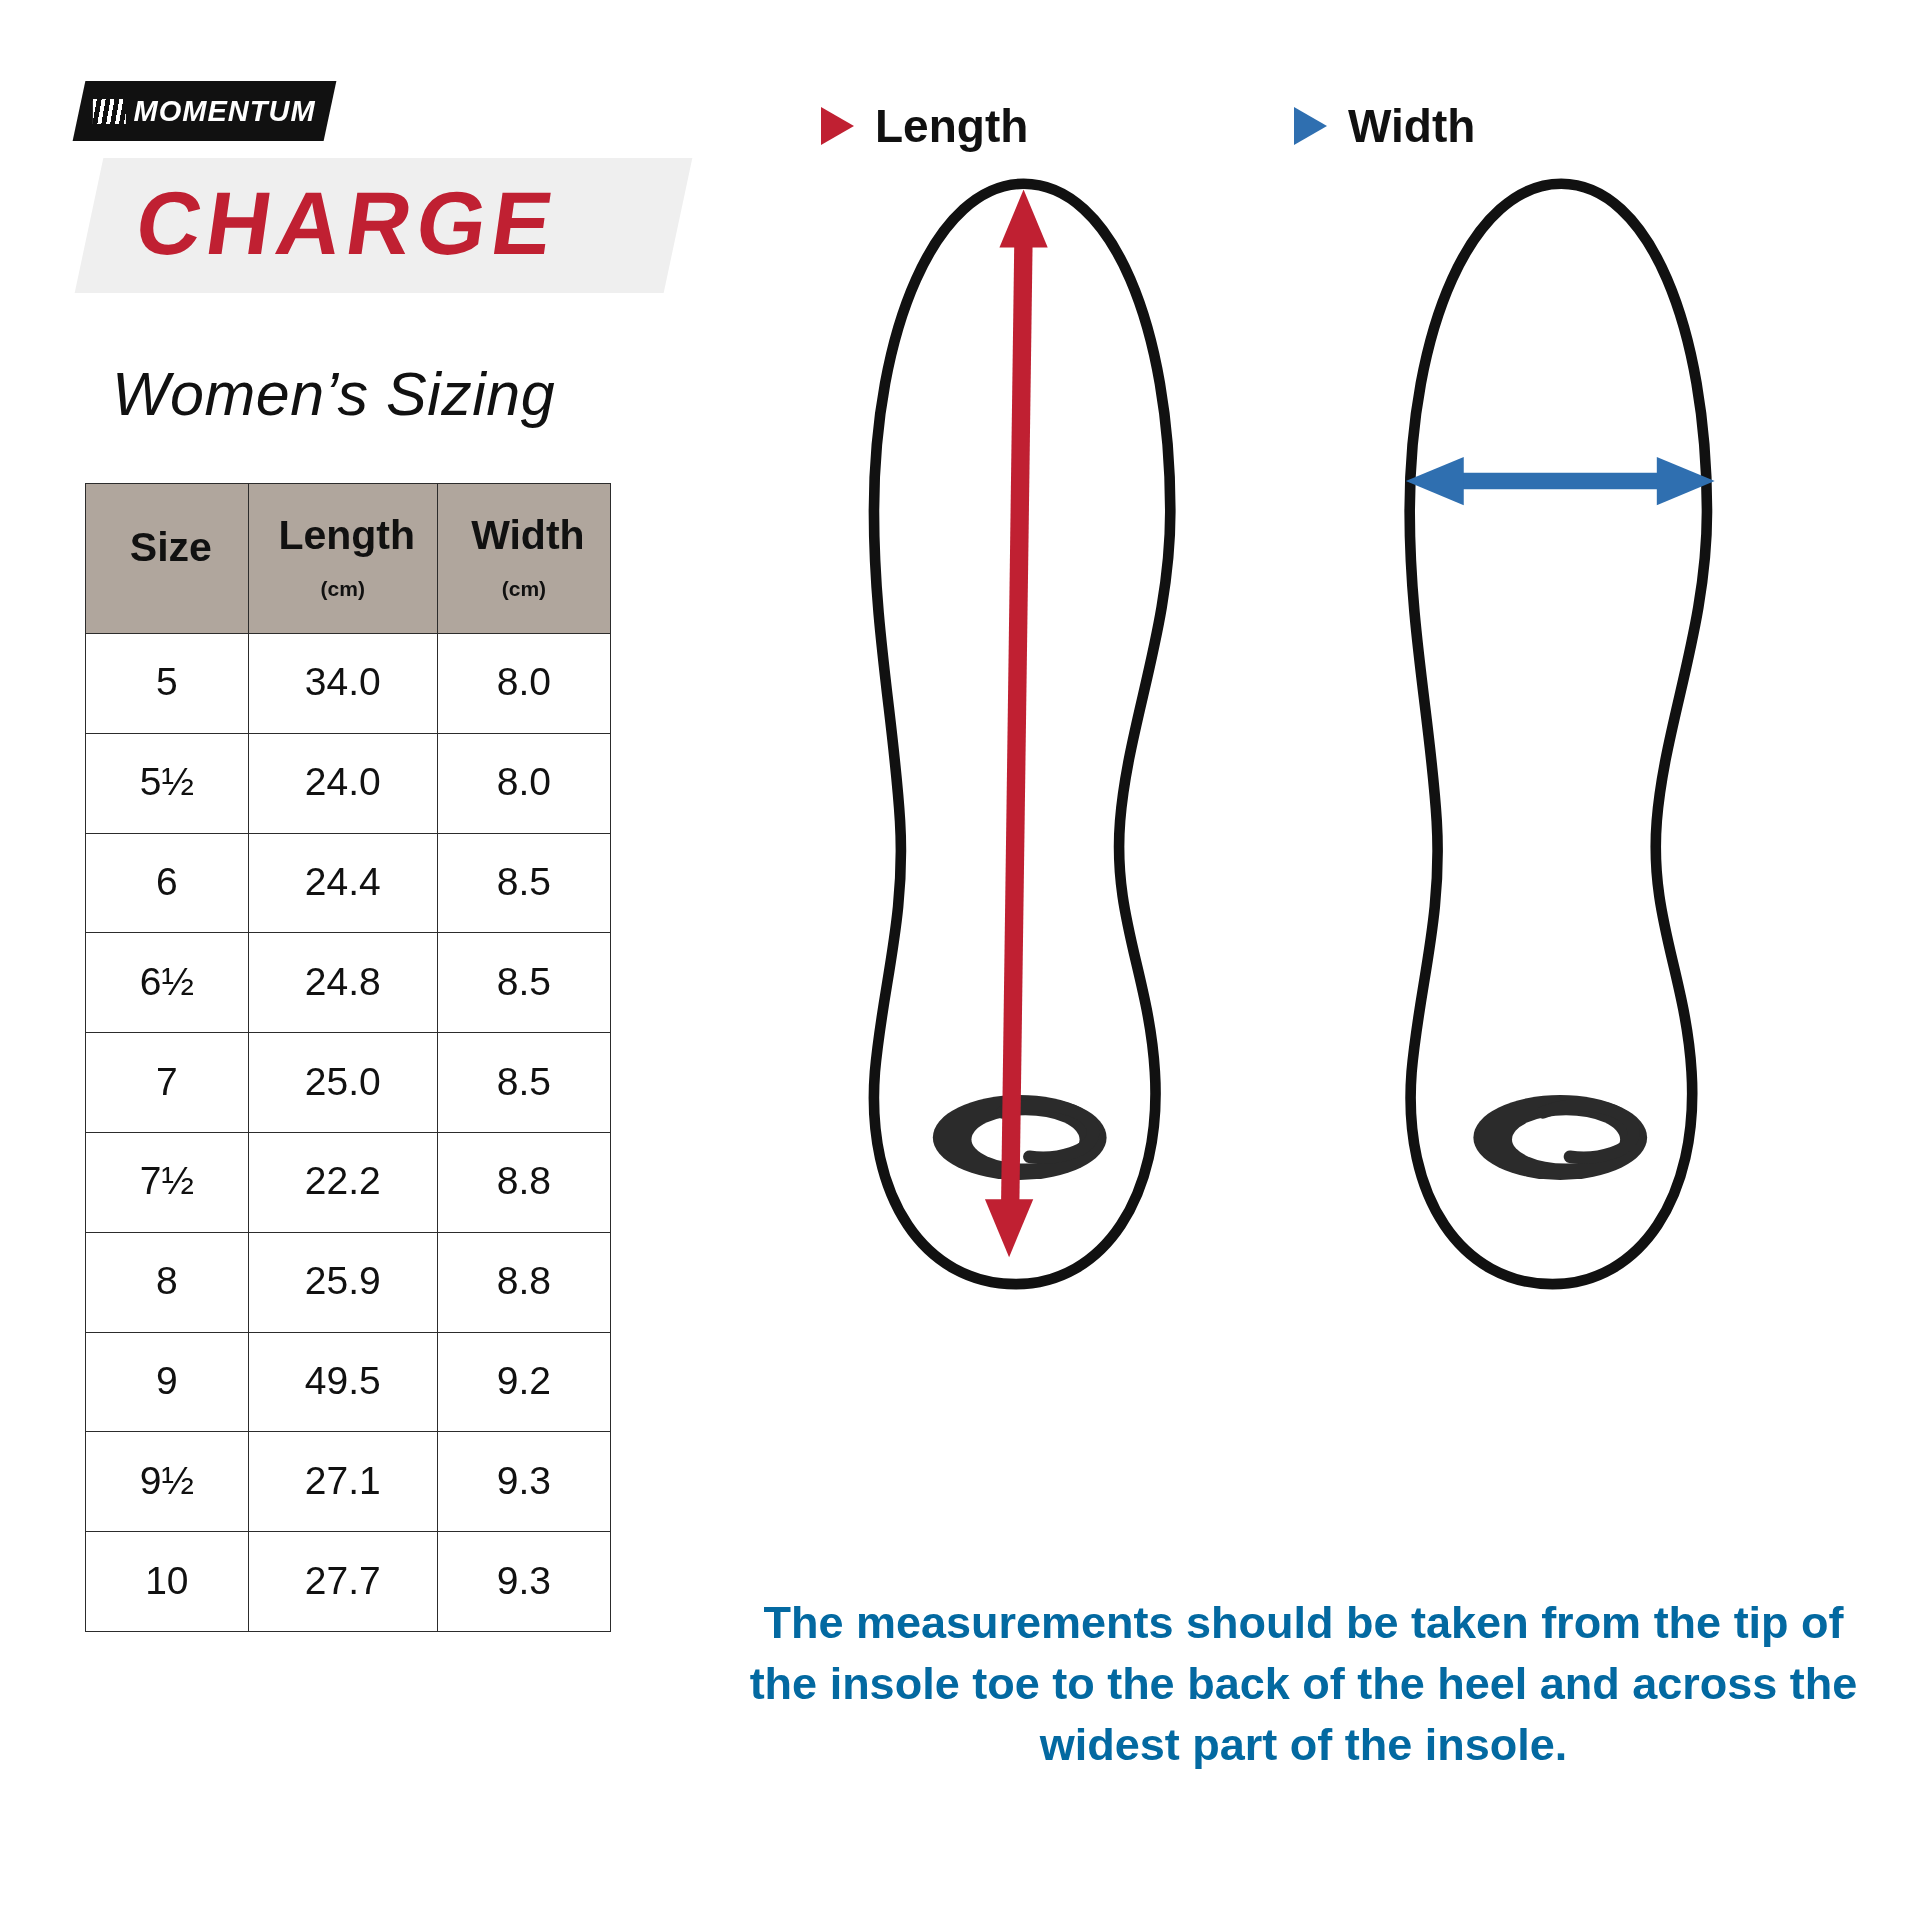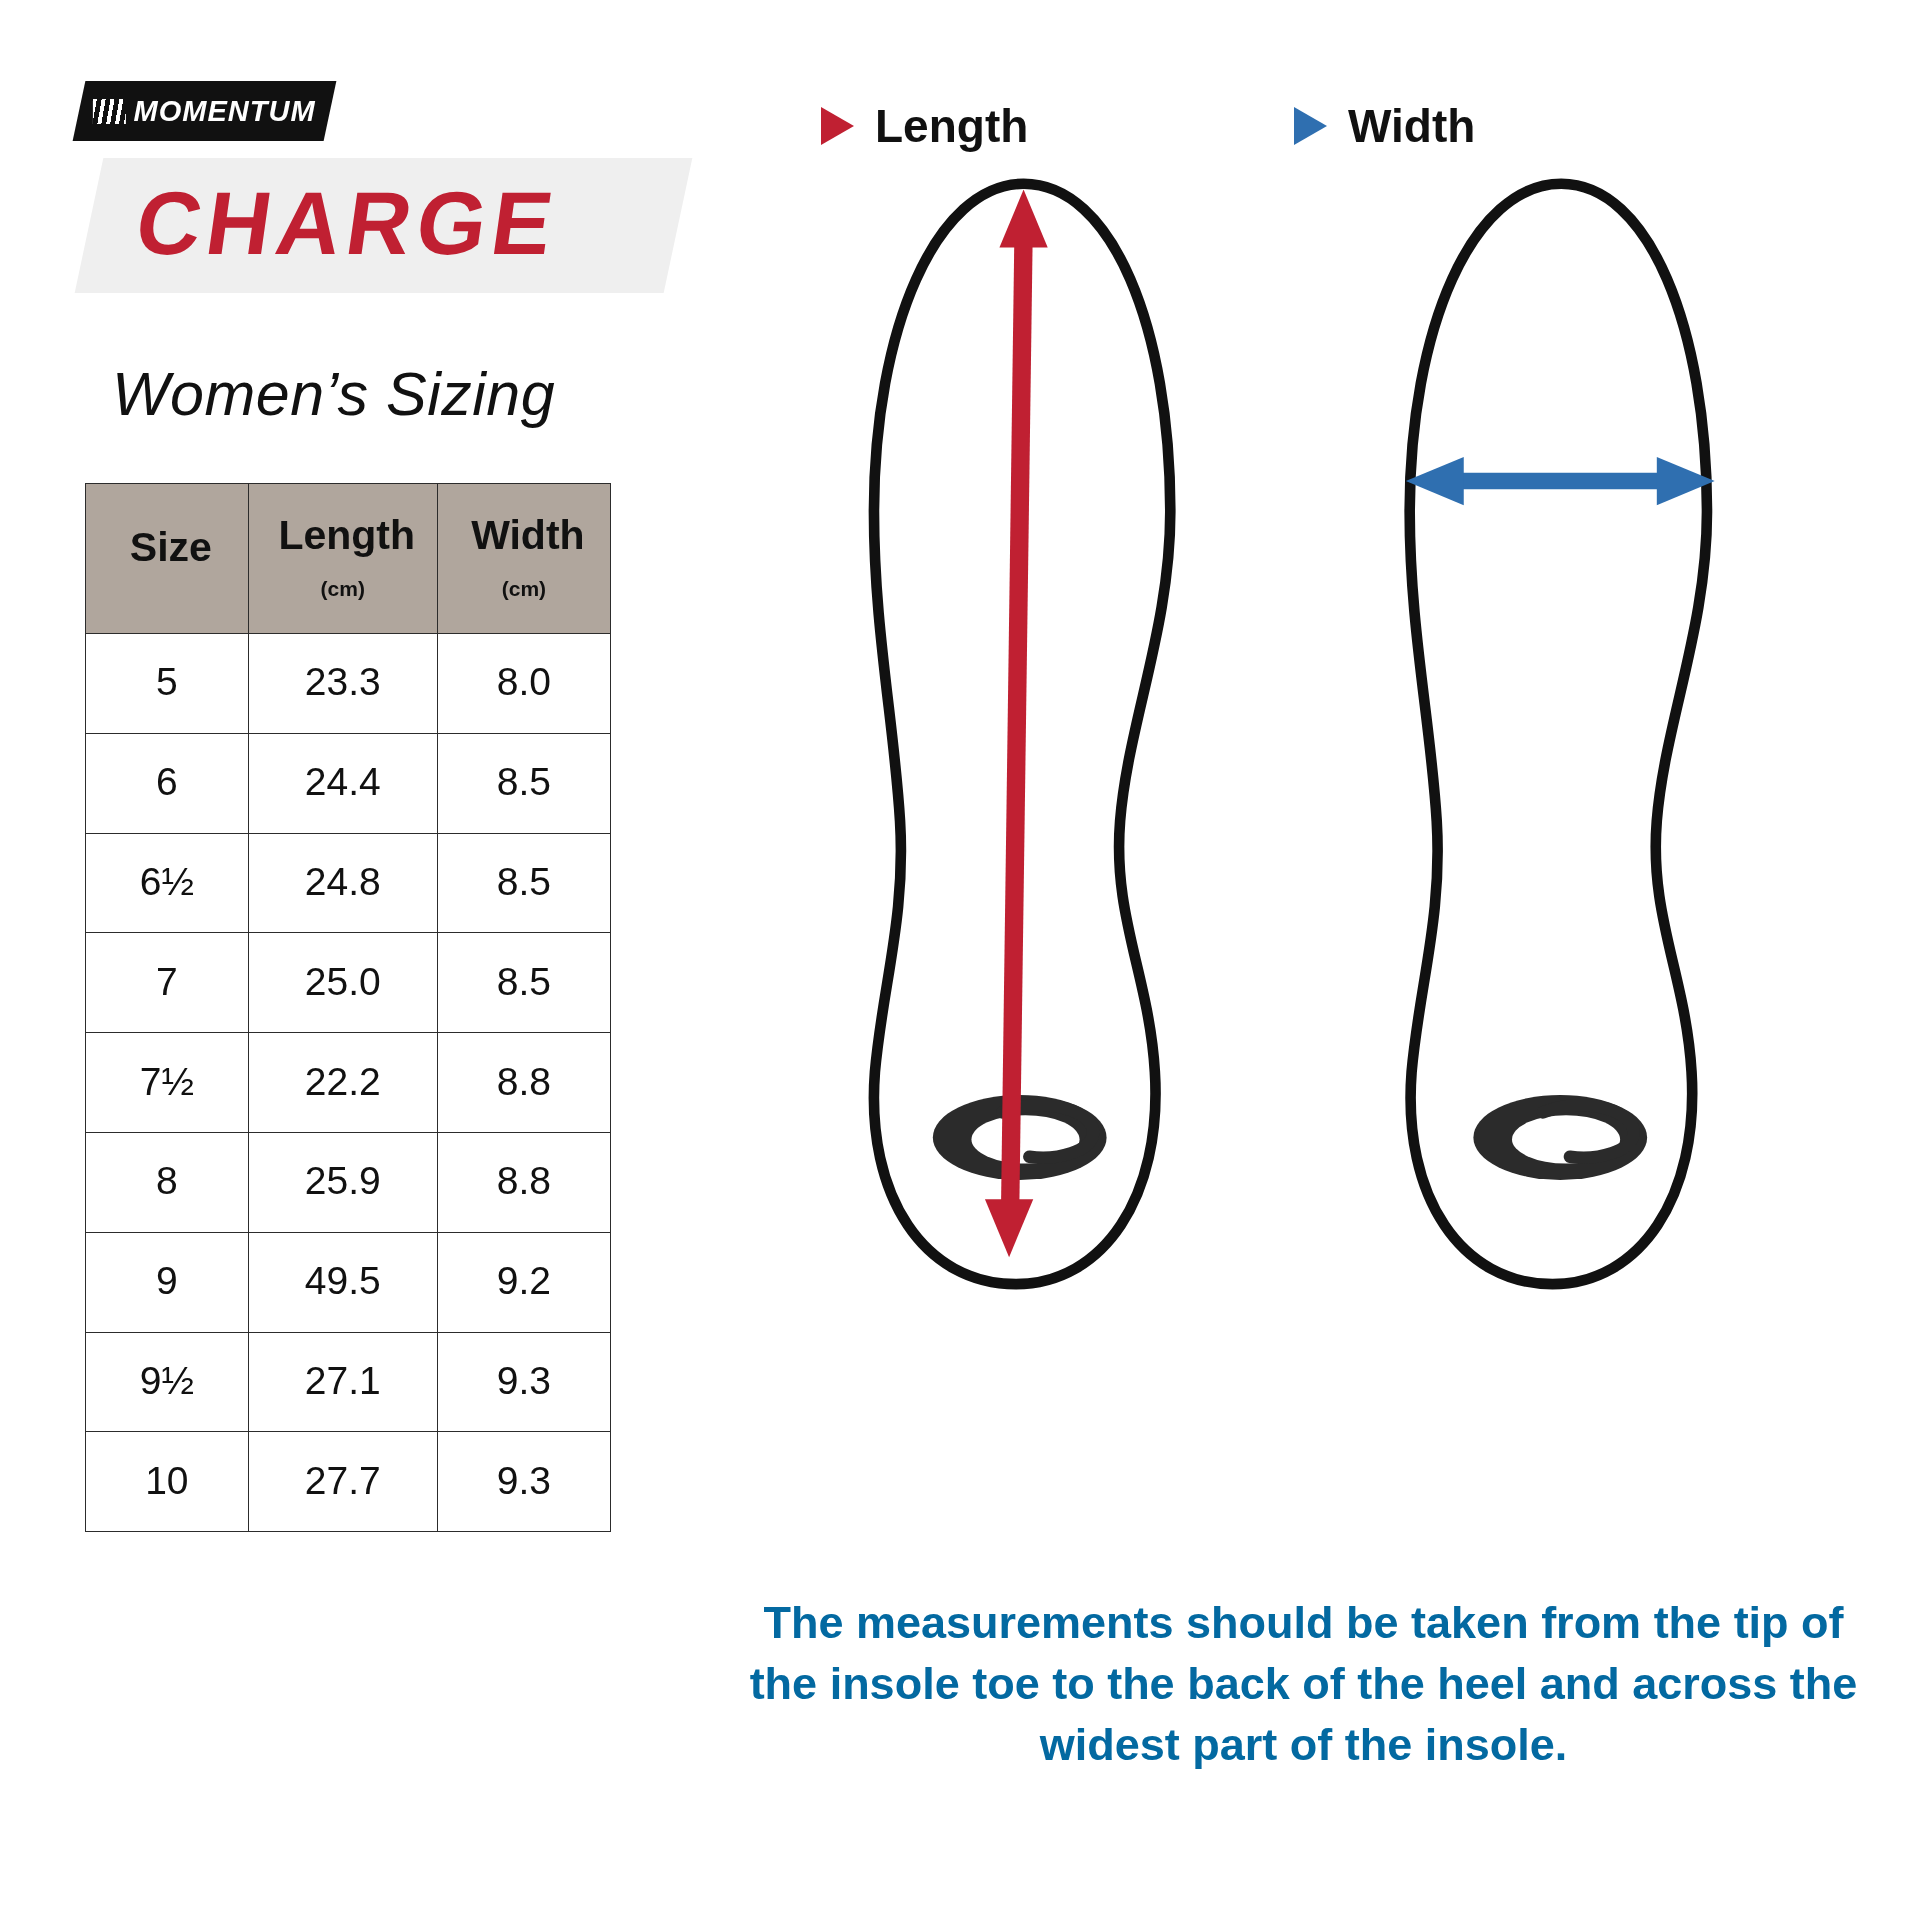--- a/index.html
+++ b/index.html
@@ -245,21 +245,26 @@
           </th>
           <th>
             <span class="th-main">Width</span>
             <span class="th-sub">(cm)</span>
           </th>
         </tr>
       </thead>
       <tbody>
         <tr>
           <td>5</td>
-          <td>23.3</td>
+          <td>34.0</td>
+          <td>8.0</td>
+        </tr>
+        <tr>
+          <td>5½</td>
+          <td>24.0</td>
           <td>8.0</td>
         </tr>
         <tr>
           <td>6</td>
           <td>24.4</td>
           <td>8.5</td>
         </tr>
         <tr>
           <td>6½</td>
           <td>24.8</td>

